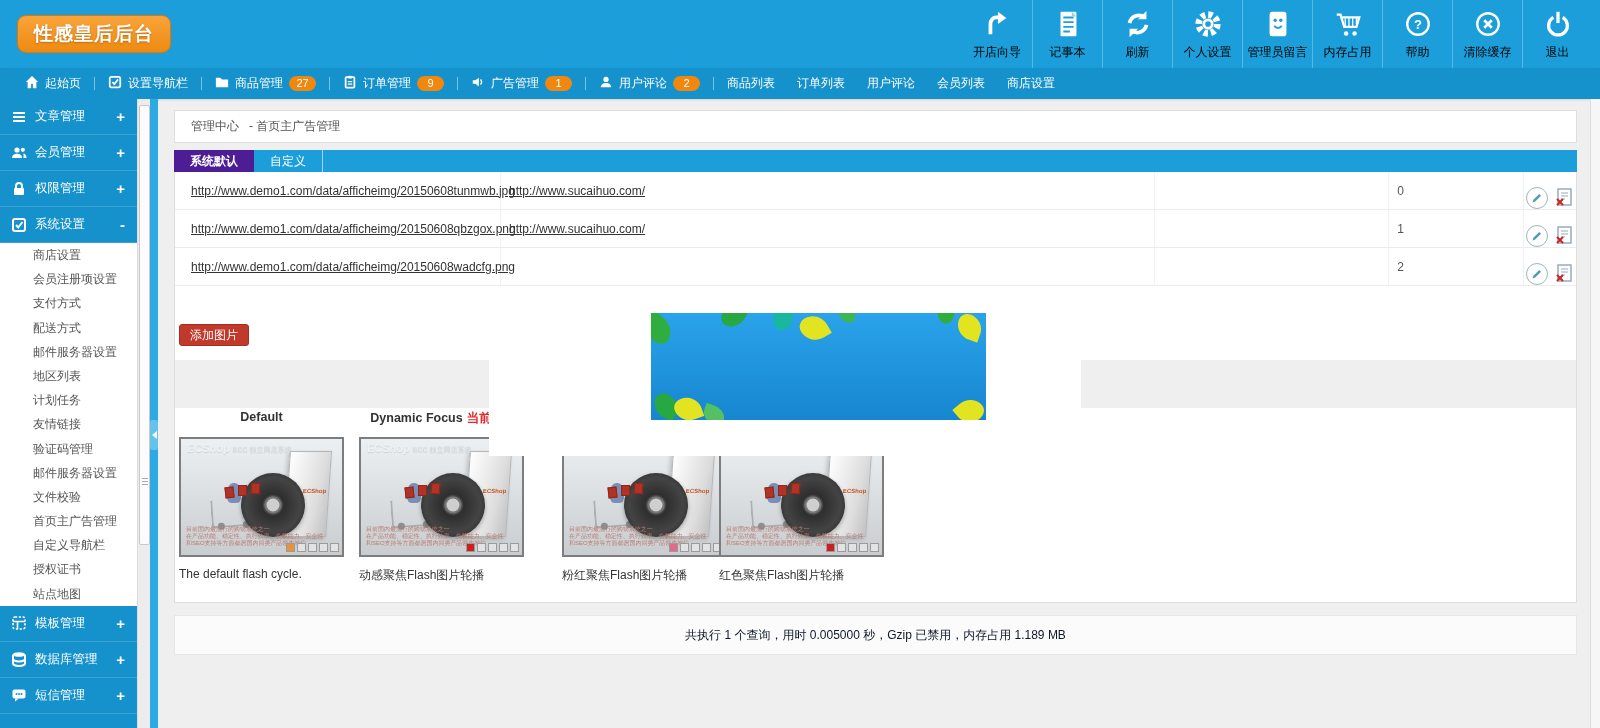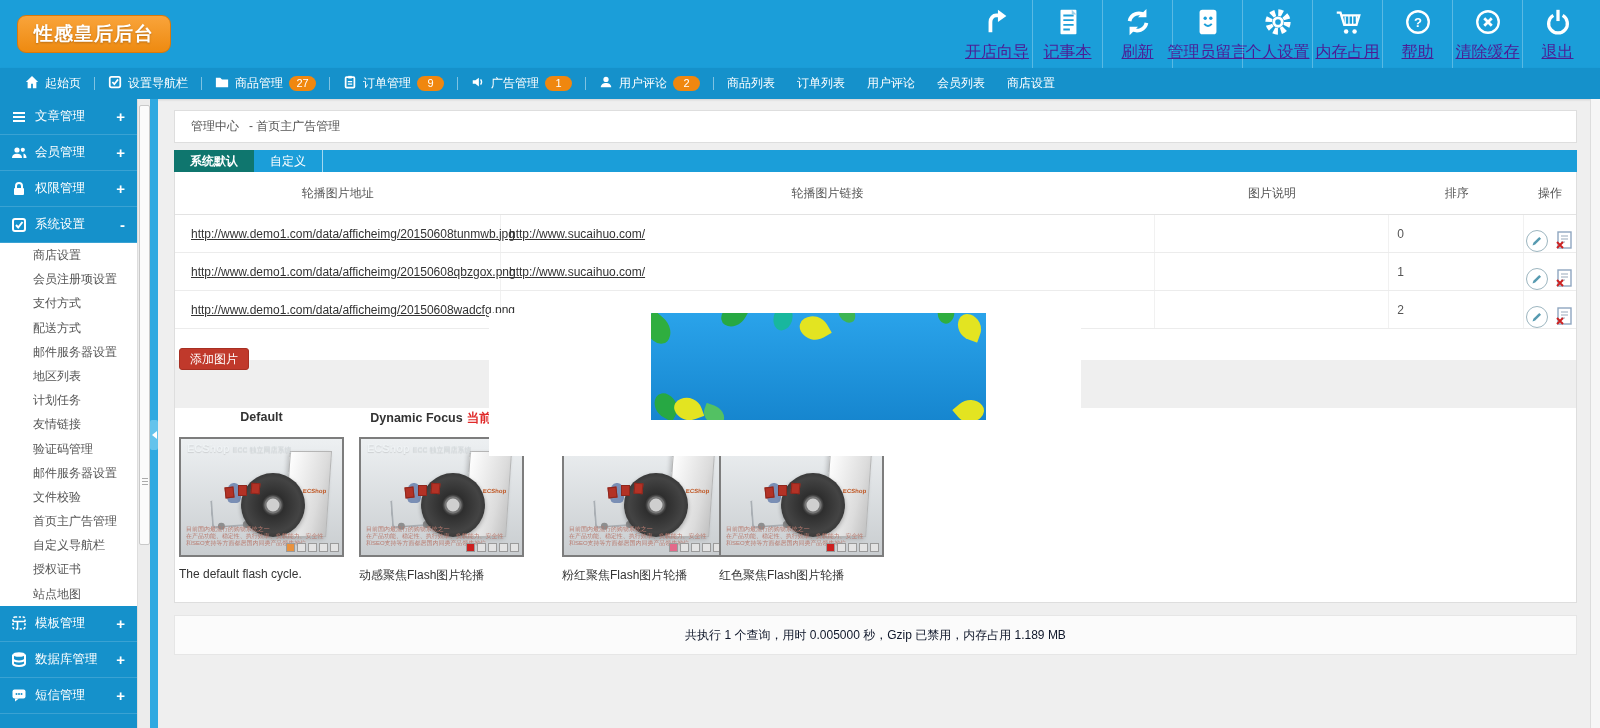--- a/index.html
+++ b/index.html
@@ -9,21 +9,21 @@
   
   .topbar { position:absolute; left:0; top:0; width:1600px; height:68px; background:#1b9ed9; }
   .logo { position:absolute; left:17px; top:15px; height:38px; line-height:36px; padding:0 16px;
           background:linear-gradient(#f9a43b,#ee8a10); border:1px solid #d9790a; border-radius:9px;
           color:#fff; font-size:19px; font-weight:bold; letter-spacing:1px; text-shadow:0 1px 2px rgba(0,0,0,.25); }
   .tools { position:absolute; right:8px; top:0; height:68px; display:flex; }
   .tool { width:70px; height:68px; display:flex; flex-direction:column; align-items:center; justify-content:center; gap:4px;
           border-left:1px solid rgba(255,255,255,.28); cursor:pointer; }
   .tool:first-child { border-left:none; }
   .ti { height:32px; display:flex; align-items:center; justify-content:center; }
-  .tl { color:#4c1d95; font-size:16px; white-space:nowrap;text-decoration:underline; }
+  .tl { color:#000000; font-size:12px; white-space:nowrap; }
 
   
   .navbar { position:absolute; left:0; top:68px; width:1600px; height:31px; background:#1591cb;
             display:flex; align-items:center; padding-left:14px; box-shadow:0 1px 2px rgba(0,0,0,.12); }
   .ni { display:flex; align-items:center; gap:6px; color:#fff; padding:0 11px; cursor:pointer; white-space:nowrap; }
   .nsep { width:1px; height:13px; background:rgba(255,255,255,.45); margin:0 2px; }
   .badge { background:#f0870f; color:#fff; border-radius:9px; min-width:27px; height:15px; line-height:15px;
            text-align:center; font-size:11px; padding:0 7px; }
 
   
@@ -48,40 +48,40 @@
 
   .rstrip { position:absolute; left:1590px; top:99px; width:10px; height:629px; background:#f6f6f6; border-left:1px solid #ddd; }
 
   
   .breadcrumb { position:absolute; left:174px; top:110px; width:1403px; height:33px; background:#fff; border:1px solid #dedede;
                 display:flex; align-items:center; padding-left:16px; gap:10px; color:#555; }
   .bc-root { cursor:pointer; }
 
   .tabstrip { position:absolute; left:174px; top:150px; width:1403px; height:22px; background:#1b9ed9; display:flex; }
   .tab { padding:0 16px; line-height:22px; color:#fff; cursor:pointer; font-size:12px; }
-  .tab.active { background:#0f766e; font-weight:bold; }
+  .tab.active { background:#4c1d95; font-weight:bold; }
   .tabsep { width:1px; height:22px; background:rgba(255,255,255,.6); }
 
   .content { position:absolute; left:174px; top:172px; width:1403px; height:431px; background:#fff;
              border:1px solid #dedede; border-top:none; }
 
   
   .th { display:flex; height:43px; align-items:center; border-bottom:1px solid #e3e3e3; color:#555; }
   .th div { text-align:center; }
   .tr { display:flex; height:38px; align-items:flex-end; border-bottom:1px solid #ececec; }
   .c1 { width:326px; } .c2 { width:655px; } .c3 { width:235px; } .c4 { width:135px; } .c5 { width:52px; }
   .tr .c1, .tr .c2, .tr .c3, .tr .c4 { height:100%; display:flex; align-items:center; border-right:1px solid #f1f1f1; }
   .tr .c1 { padding-left:16px; } .tr .c2, .tr .c4 { padding-left:8px; }
   .url { color:#333; text-decoration:underline; cursor:pointer; white-space:nowrap; }
   .sortv { color:#555; }
   .ops { width:52px; display:flex; justify-content:center; gap:6px; }
   .ic-edit { width:22px; height:22px; border:1px solid #9db6c0; border-radius:50%; display:flex; align-items:center; justify-content:center; cursor:pointer; background:#fff; }
   .ic-del { width:20px; height:20px; cursor:pointer; }
 
-  .btn-add { position:absolute; left:4px; top:176px; height:22px; padding:0 10px; background:#c0392b; border:1px solid #a72f22;
+  .btn-add { position:absolute; left:4px; top:152px; height:22px; padding:0 10px; background:#c0392b; border:1px solid #a72f22;
              border-radius:3px; color:#fff; font-size:12px; line-height:20px; cursor:pointer; z-index:2; }
 
   .stripe { position:absolute; left:0; top:188px; width:1401px; height:48px; background:#efefef; z-index:1; }
 
   .tooltip-box { position:absolute; left:314px; top:141px; width:592px; height:143px; background:#fff; z-index:5; }
   .banner { position:absolute; left:476px; top:141px; width:335px; height:107px; z-index:6; overflow:hidden;
             background:linear-gradient(180deg,#2aa3ea,#1686cf); }
   .leaf { position:absolute; border-radius:2% 70% 40% 70%; }
 
   
@@ -156,37 +156,37 @@
               <path d="M25 17a10 10 0 0 1-16 6" fill="none" stroke="#fff" stroke-width="4"></path>
               <path d="M7 30v-9h9z" fill="#fff"></path>
             </svg>
         </span>
         <span class="tl">刷新</span>
       </div>
 
       <div class="tool">
         <span class="ti">
           <svg width="30" height="30" viewBox="0 0 32 32">
+              <circle cx="16" cy="16" r="10" fill="none" stroke="#fff" stroke-width="7" stroke-dasharray="4.6 3.25"></circle>
+              <circle cx="16" cy="16" r="4.5" fill="none" stroke="#fff" stroke-width="3"></circle>
+            </svg>
+        </span>
+        <span class="tl">个人设置</span>
+      </div>
+
+      <div class="tool">
+        <span class="ti">
+          <svg width="30" height="30" viewBox="0 0 32 32">
               <rect x="7" y="3" width="18" height="26" rx="3" fill="#fff"></rect>
               <circle cx="13" cy="12" r="1.8" fill="#1b9ed9"></circle>
               <circle cx="19" cy="12" r="1.8" fill="#1b9ed9"></circle>
               <path d="M12 18c2.5 3 5.5 3 8 0" stroke="#1b9ed9" stroke-width="2" fill="none"></path>
             </svg>
         </span>
         <span class="tl">管理员留言</span>
-      </div>
-
-      <div class="tool">
-        <span class="ti">
-          <svg width="30" height="30" viewBox="0 0 32 32">
-              <circle cx="16" cy="16" r="10" fill="none" stroke="#fff" stroke-width="7" stroke-dasharray="4.6 3.25"></circle>
-              <circle cx="16" cy="16" r="4.5" fill="none" stroke="#fff" stroke-width="3"></circle>
-            </svg>
-        </span>
-        <span class="tl">个人设置</span>
       </div>
 
       <div class="tool">
         <span class="ti">
           <svg width="30" height="30" viewBox="0 0 32 32">
               <path d="M4 6h4l4 13h13l3-10H10" fill="none" stroke="#fff" stroke-width="2.5"></path>
               <path d="M13 10v8M17 9v9M21 9v9M25 9v7" stroke="#fff" stroke-width="1.4"></path>
               <circle cx="14" cy="26" r="2.4" fill="#fff"></circle>
               <circle cx="23" cy="26" r="2.4" fill="#fff"></circle>
             </svg>
@@ -418,27 +418,20 @@
   </div>
 
   <div class="tabstrip">
     <div class="tab active">系统默认</div>
     <div class="tab">自定义</div>
     <div class="tabsep"></div>
   </div>
 
   <div class="content">
 
-    <div class="th">
-      <div class="c1">轮播图片地址</div>
-      <div class="c2">轮播图片链接</div>
-      <div class="c3">图片说明</div>
-      <div class="c4">排序</div>
-      <div class="c5">操作</div>
-    </div>
 
     <div class="tr">
       <div class="c1">
           <span class="url">http://www.demo1.com/data/afficheimg/20150608tunmwb.jpg</span>
         </div>
       <div class="c2">
           <span class="url">http://www.sucaihuo.com/</span>
         </div>
       <div class="c3"></div>
       <div class="c4">

